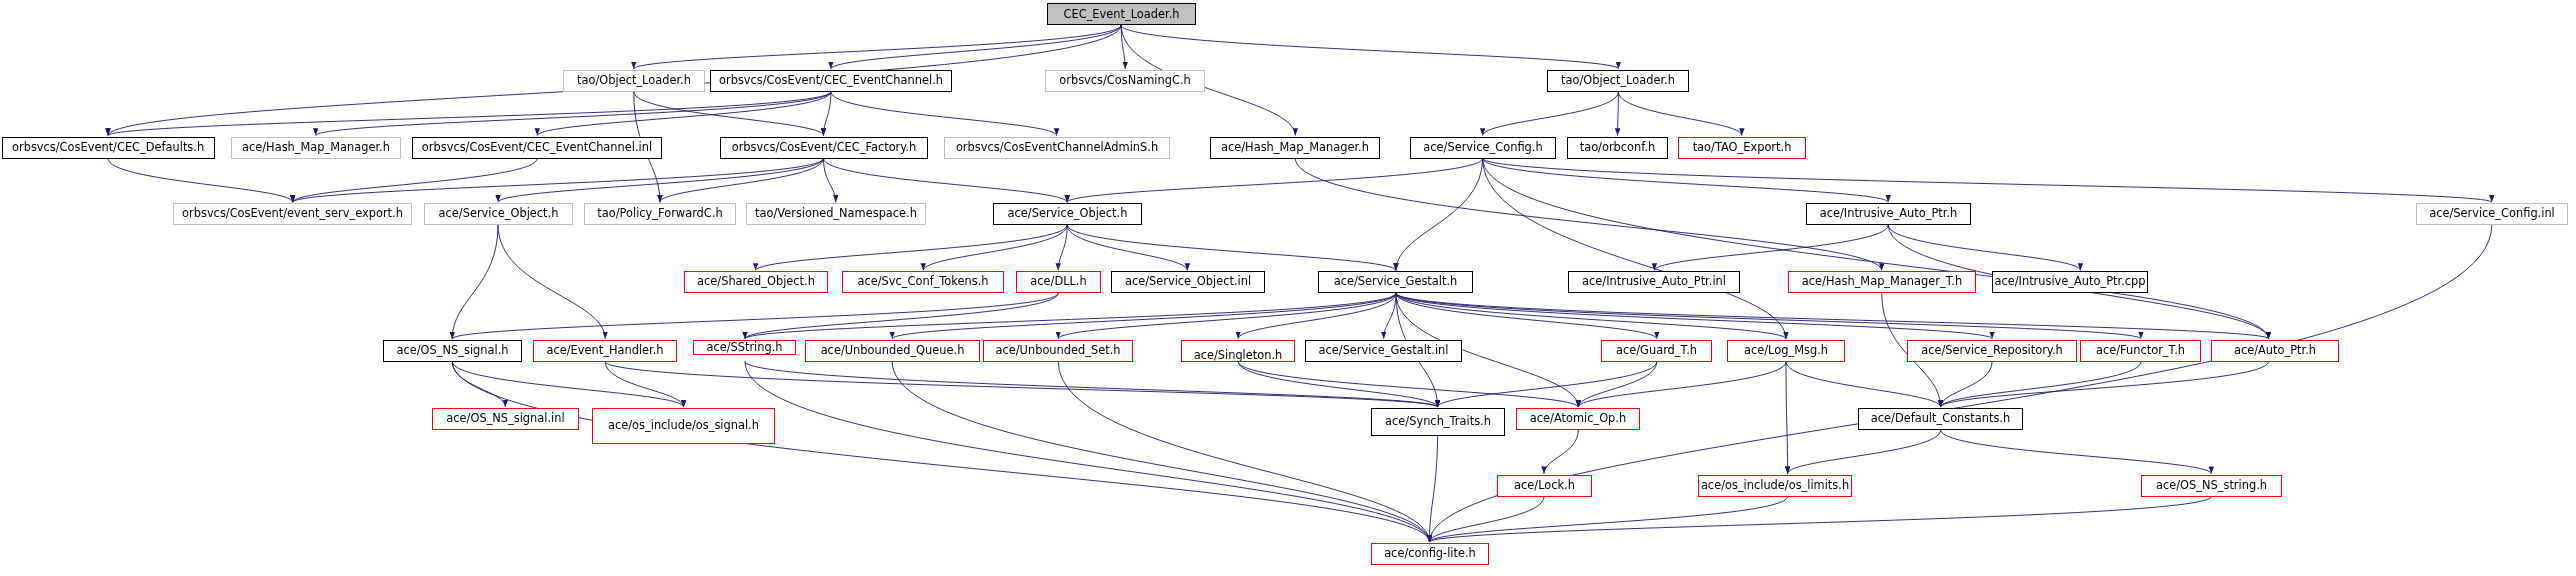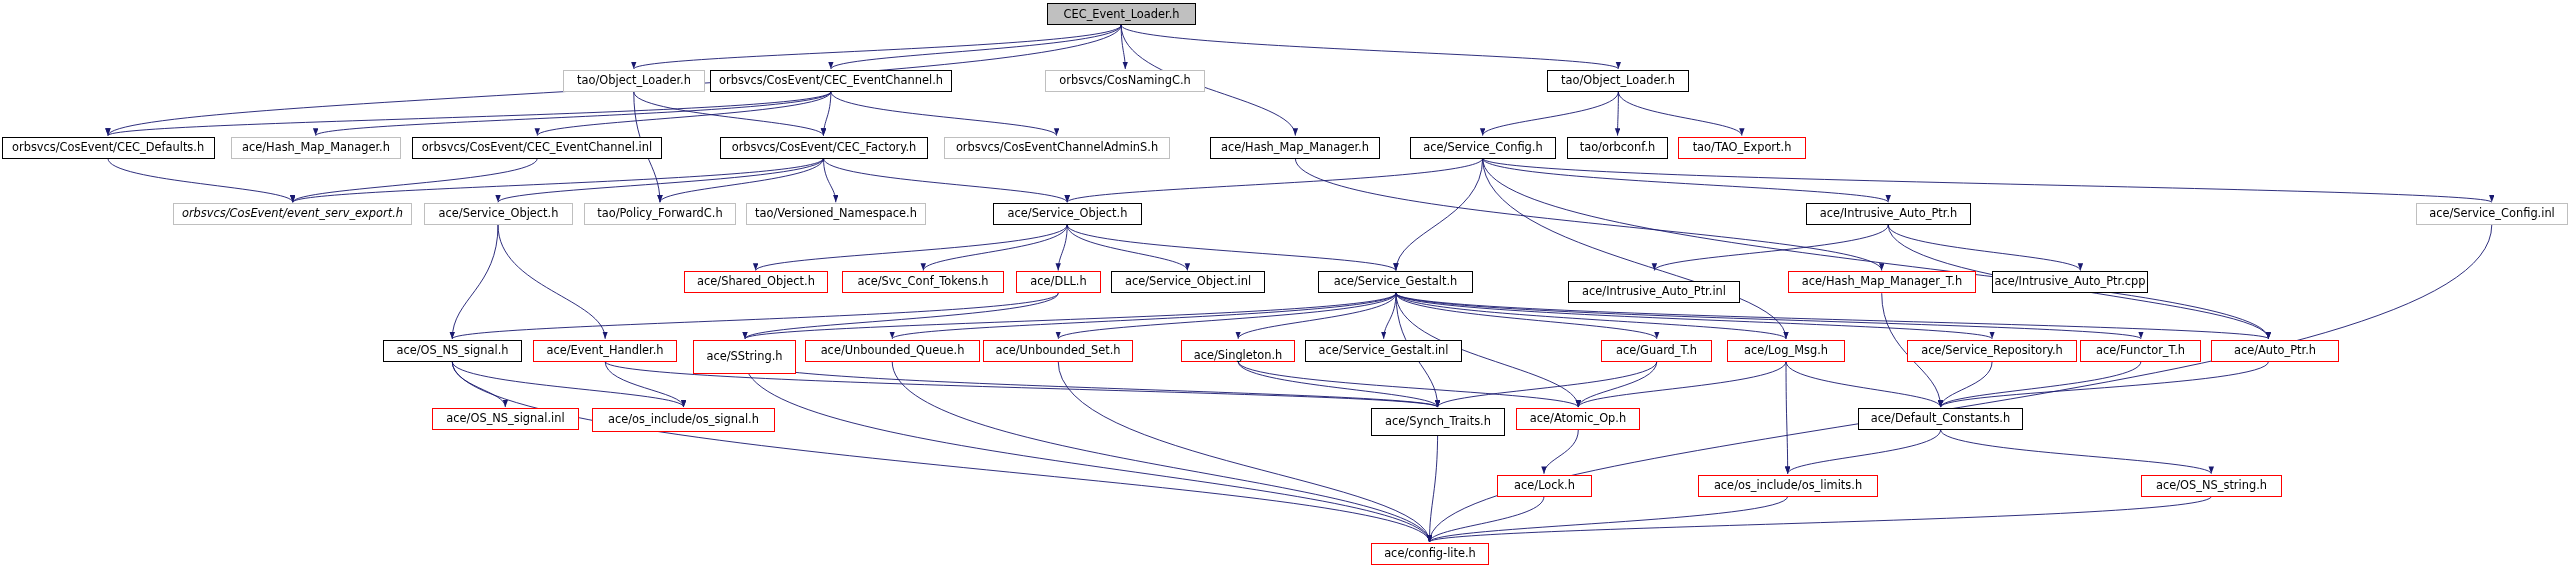--- a/index.html
+++ b/index.html
@@ -154,21 +154,21 @@
       </div>
       <div class="node black" style="left: 1410px; top: 137px; width: 146px; height: 22px;">
         <span class="lbl">ace/Service_Config.h</span>
       </div>
       <div class="node black" style="left: 1567px; top: 137px; width: 101px; height: 22px;">
         <span class="lbl">tao/orbconf.h</span>
       </div>
       <div class="node red" style="left: 1678px; top: 137px; width: 128px; height: 22px;">
         <span class="lbl">tao/TAO_Export.h</span>
       </div>
-      <div class="node " style="left: 173px; top: 203px; width: 239px; height: 22px; font-style: italic;">
+      <div class="node " style="left: 173px; top: 203px; width: 239px; height: 22px;">
         <span class="lbl">orbsvcs/CosEvent/event_serv_export.h</span>
       </div>
       <div class="node " style="left: 424px; top: 203px; width: 149px; height: 22px;">
         <span class="lbl">ace/Service_Object.h</span>
       </div>
       <div class="node " style="left: 584px; top: 203px; width: 152px; height: 22px;">
         <span class="lbl">tao/Policy_ForwardC.h</span>
       </div>
       <div class="node " style="left: 746px; top: 203px; width: 180px; height: 22px;">
         <span class="lbl">tao/Versioned_Namespace.h</span>
@@ -190,36 +190,36 @@
       </div>
       <div class="node red" style="left: 1016px; top: 271px; width: 85px; height: 22px;">
         <span class="lbl">ace/DLL.h</span>
       </div>
       <div class="node black" style="left: 1111px; top: 271px; width: 154px; height: 22px;">
         <span class="lbl">ace/Service_Object.inl</span>
       </div>
       <div class="node black" style="left: 1318px; top: 271px; width: 155px; height: 22px;">
         <span class="lbl">ace/Service_Gestalt.h</span>
       </div>
-      <div class="node black" style="left: 1568px; top: 281px; width: 172px; height: 22px;">
+      <div class="node black" style="left: 1568px; top: 271px; width: 172px; height: 22px;">
         <span class="lbl">ace/Intrusive_Auto_Ptr.inl</span>
       </div>
       <div class="node red" style="left: 1788px; top: 271px; width: 188px; height: 22px;">
         <span class="lbl">ace/Hash_Map_Manager_T.h</span>
       </div>
       <div class="node black" style="left: 1992px; top: 271px; width: 156px; height: 22px;">
         <span class="lbl">ace/Intrusive_Auto_Ptr.cpp</span>
       </div>
       <div class="node black" style="left: 383px; top: 340px; width: 139px; height: 22px;">
         <span class="lbl">ace/OS_NS_signal.h</span>
       </div>
       <div class="node red" style="left: 533px; top: 340px; width: 144px; height: 22px;">
         <span class="lbl">ace/Event_Handler.h</span>
       </div>
-      <div class="node red" style="left: 693px; top: 340px; width: 103px; height: 34px;">
+      <div class="node red" style="left: 693px; top: 340px; width: 103px; height: 15px;">
         <span class="lbl">ace/SString.h</span>
       </div>
       <div class="node red" style="left: 805px; top: 340px; width: 175px; height: 22px;">
         <span class="lbl">ace/Unbounded_Queue.h</span>
       </div>
       <div class="node red" style="left: 983px; top: 340px; width: 150px; height: 22px;">
         <span class="lbl">ace/Unbounded_Set.h</span>
       </div>
       <div class="node red" style="left: 1181px; top: 340px; width: 114px; height: 22px; align-items: flex-end;">
         <span class="lbl">ace/Singleton.h</span>
@@ -238,36 +238,36 @@
       </div>
       <div class="node red" style="left: 2080px; top: 340px; width: 121px; height: 22px;">
         <span class="lbl">ace/Functor_T.h</span>
       </div>
       <div class="node red" style="left: 2211px; top: 340px; width: 128px; height: 22px;">
         <span class="lbl">ace/Auto_Ptr.h</span>
       </div>
       <div class="node red" style="left: 432px; top: 408px; width: 147px; height: 22px;">
         <span class="lbl">ace/OS_NS_signal.inl</span>
       </div>
-      <div class="node red" style="left: 592px; top: 408px; width: 183px; height: 24px;">
+      <div class="node red" style="left: 592px; top: 408px; width: 183px; height: 36px;">
         <span class="lbl">ace/os_include/os_signal.h</span>
       </div>
       <div class="node black" style="left: 1371px; top: 408px; width: 134px; height: 28px;">
         <span class="lbl">ace/Synch_Traits.h</span>
       </div>
       <div class="node red" style="left: 1516px; top: 408px; width: 124px; height: 22px;">
         <span class="lbl">ace/Atomic_Op.h</span>
       </div>
       <div class="node black" style="left: 1858px; top: 408px; width: 165px; height: 22px;">
         <span class="lbl">ace/Default_Constants.h</span>
       </div>
       <div class="node red" style="left: 1497px; top: 475px; width: 95px; height: 22px;">
         <span class="lbl">ace/Lock.h</span>
       </div>
-      <div class="node red" style="left: 1698px; top: 475px; width: 180px; height: 22px;">
+      <div class="node red" style="left: 1698px; top: 475px; width: 154px; height: 22px;">
         <span class="lbl">ace/os_include/os_limits.h</span>
       </div>
       <div class="node red" style="left: 2141px; top: 475px; width: 141px; height: 22px;">
         <span class="lbl">ace/OS_NS_string.h</span>
       </div>
       <div class="node red" style="left: 1371px; top: 543px; width: 118px; height: 22px;">
         <span class="lbl">ace/config-lite.h</span>
       </div>
     </div>
 </div>

